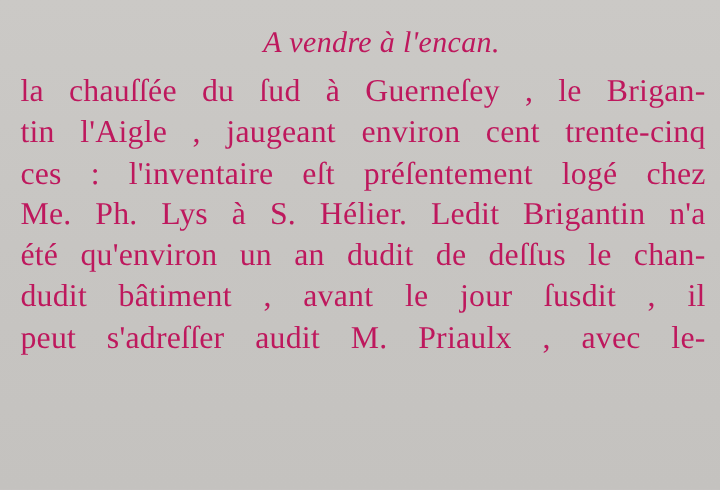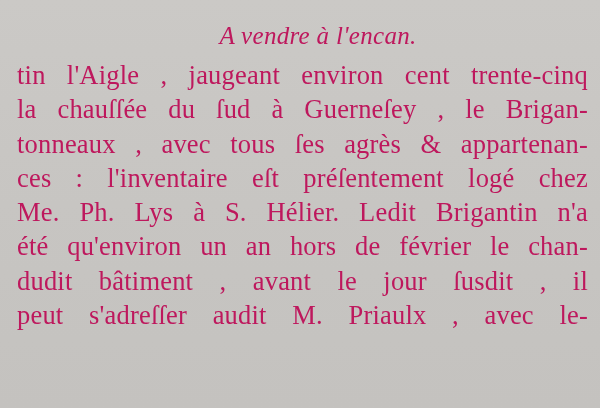--- a/index.html
+++ b/index.html
@@ -54,23 +54,22 @@
     .line.indent {
       padding-left: 26px;
     }
   </style>
 </head>
 <body>
 
 <div class="page">
   <div class="title">A vendre à l'encan.</div>
   <div class="body-lines">
+    <span class="line">la chauſſée du ſud à Guerneſey , le Brigan-</span>
     <span class="line">tin l'Aigle , jaugeant environ cent trente-cinq</span>
-    <span class="line">la chauſſée du ſud à Guerneſey , le Brigan-</span>
-    <span class="line">tonneaux , avec tous ſes agrès &amp; appartenan-</span>
     <span class="line">ces : l'inventaire eſt préſentement logé chez</span>
     <span class="line">Me. Ph. Lys à S. Hélier. Ledit Brigantin n'a</span>
-    <span class="line">été qu'environ un an hors de février le chan-</span>
+    <span class="line">été qu'environ un an dudit de deſſus le chan-</span>
     <span class="line">dudit bâtiment , avant le jour ſusdit , il</span>
     <span class="line">peut s'adreſſer audit M. Priaulx , avec le-</span>
 
   </div>
 </div>
 
 </body></html>

